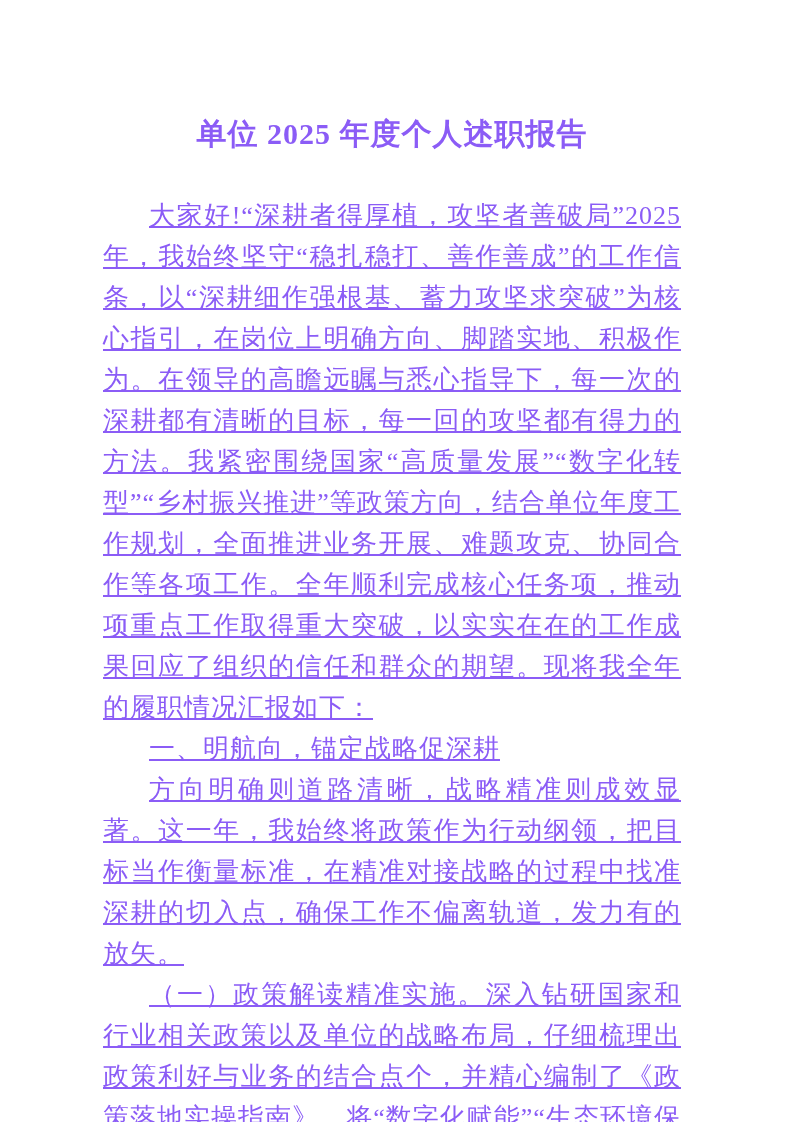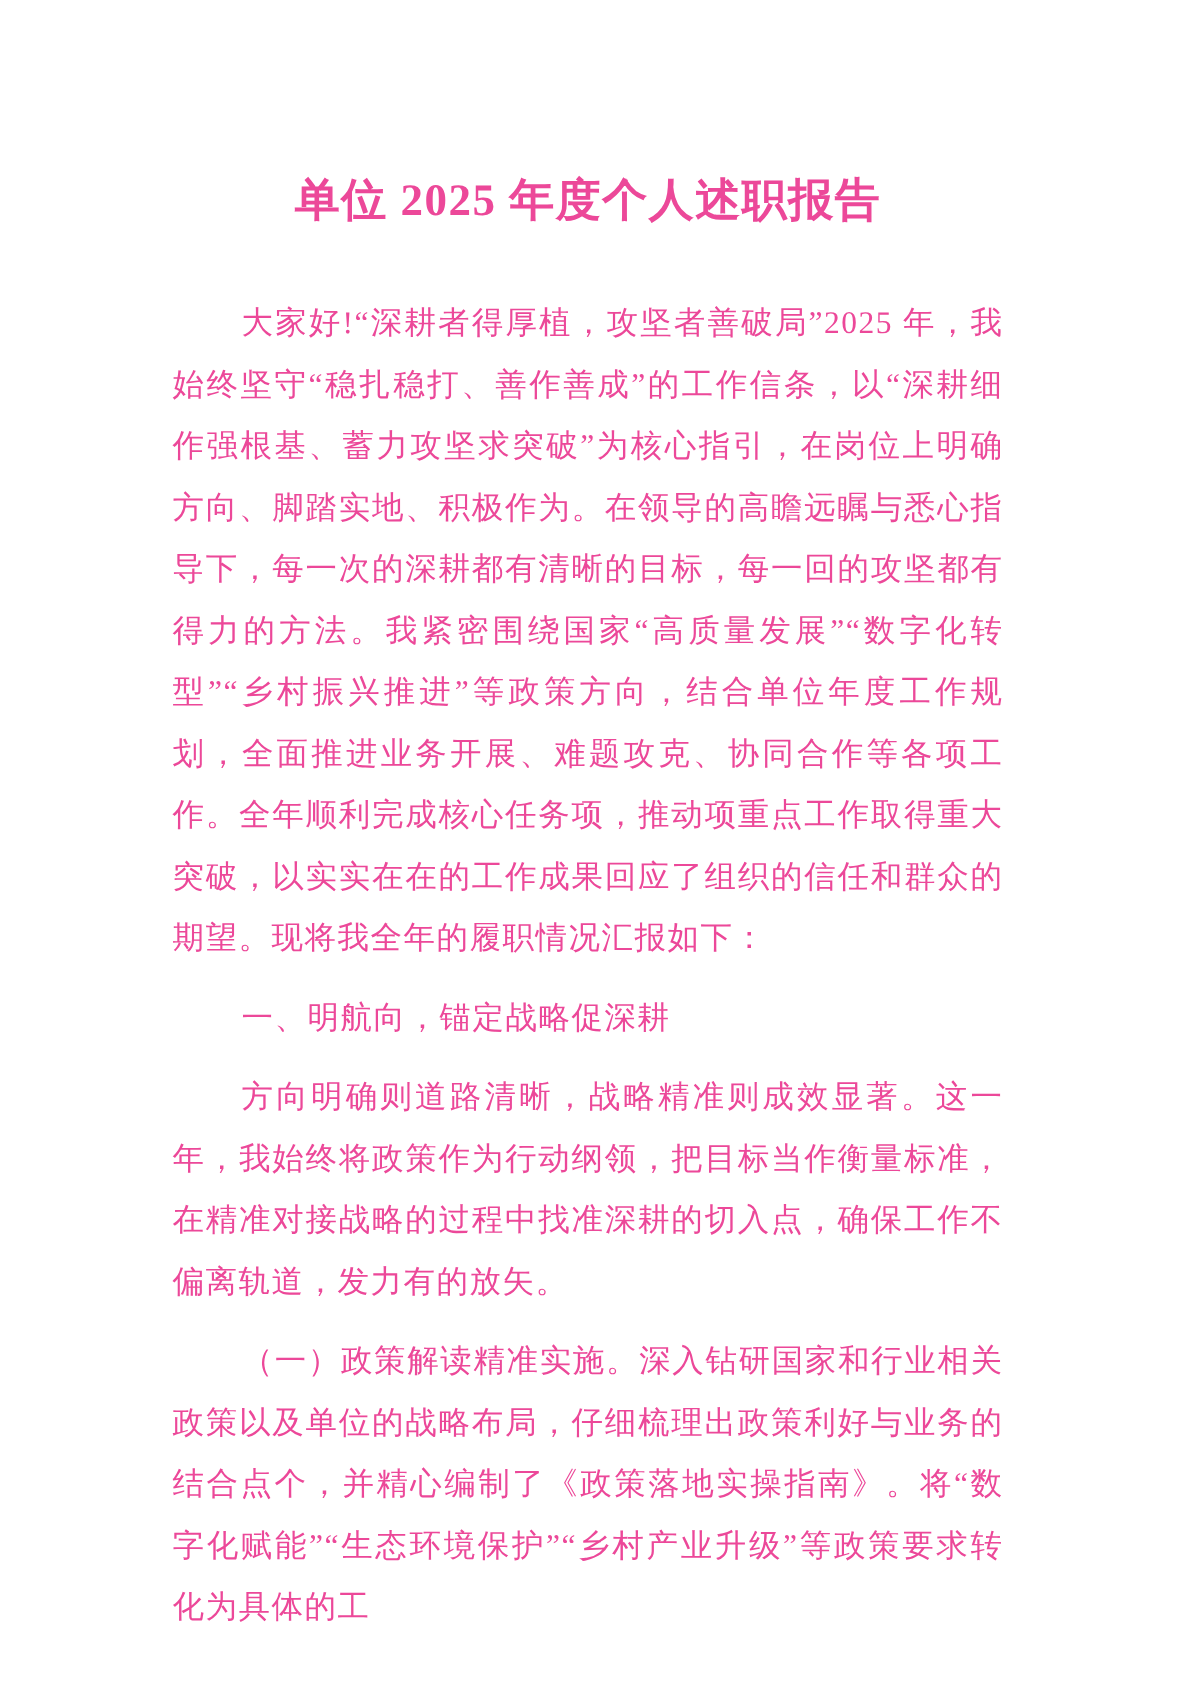--- a/index.html
+++ b/index.html
@@ -9,44 +9,45 @@
   }
   .page {
     position: relative;
     width: 793px;
     height: 1122px;
     background: #ffffff;
     box-sizing: border-box;
     padding: 112px 112px 0 103px;
     overflow: hidden;
     font-family: "Liberation Serif", "DejaVu Serif", serif;
-    color: #ec4899;
+    color: #8b5cf6;
   }
   .doc-title {
     margin: 0 0 39px 0;
     text-align: center;
     font-size: 30px;
     font-weight: bold;
     line-height: 44px;
     letter-spacing: 1px;
     white-space: nowrap;
   }
   .salutation {
     margin: 0 0 14px 0;
     font-size: 21px;
     line-height: 41px;
     letter-spacing: 1px;
   }
   .para {
-    margin: 12px;
-    font-size: 21px;
+    margin: 0;
+    font-size: 26px;
     line-height: 41px;
     letter-spacing: 1px;
     text-align: justify;
     text-indent: 46px;
+    text-decoration: underline;
   }
 </style>
 </head>
 <body>
 
 <div class="page">
   <h1 class="doc-title">单位 2025 年度个人述职报告</h1>
   <div id="paragraphs">
       <p class="para">大家好!“深耕者得厚植，攻坚者善破局”2025 年，我始终坚守“稳扎稳打、善作善成”的工作信条，以“深耕细作强根基、蓄力攻坚求突破”为核心指引，在岗位上明确方向、脚踏实地、积极作为。在领导的高瞻远瞩与悉心指导下，每一次的深耕都有清晰的目标，每一回的攻坚都有得力的方法。我紧密围绕国家“高质量发展”“数字化转型”“乡村振兴推进”等政策方向，结合单位年度工作规划，全面推进业务开展、难题攻克、协同合作等各项工作。全年顺利完成核心任务项，推动项重点工作取得重大突破，以实实在在的工作成果回应了组织的信任和群众的期望。现将我全年的履职情况汇报如下：</p>
       <p class="para">一、明航向，锚定战略促深耕</p>

